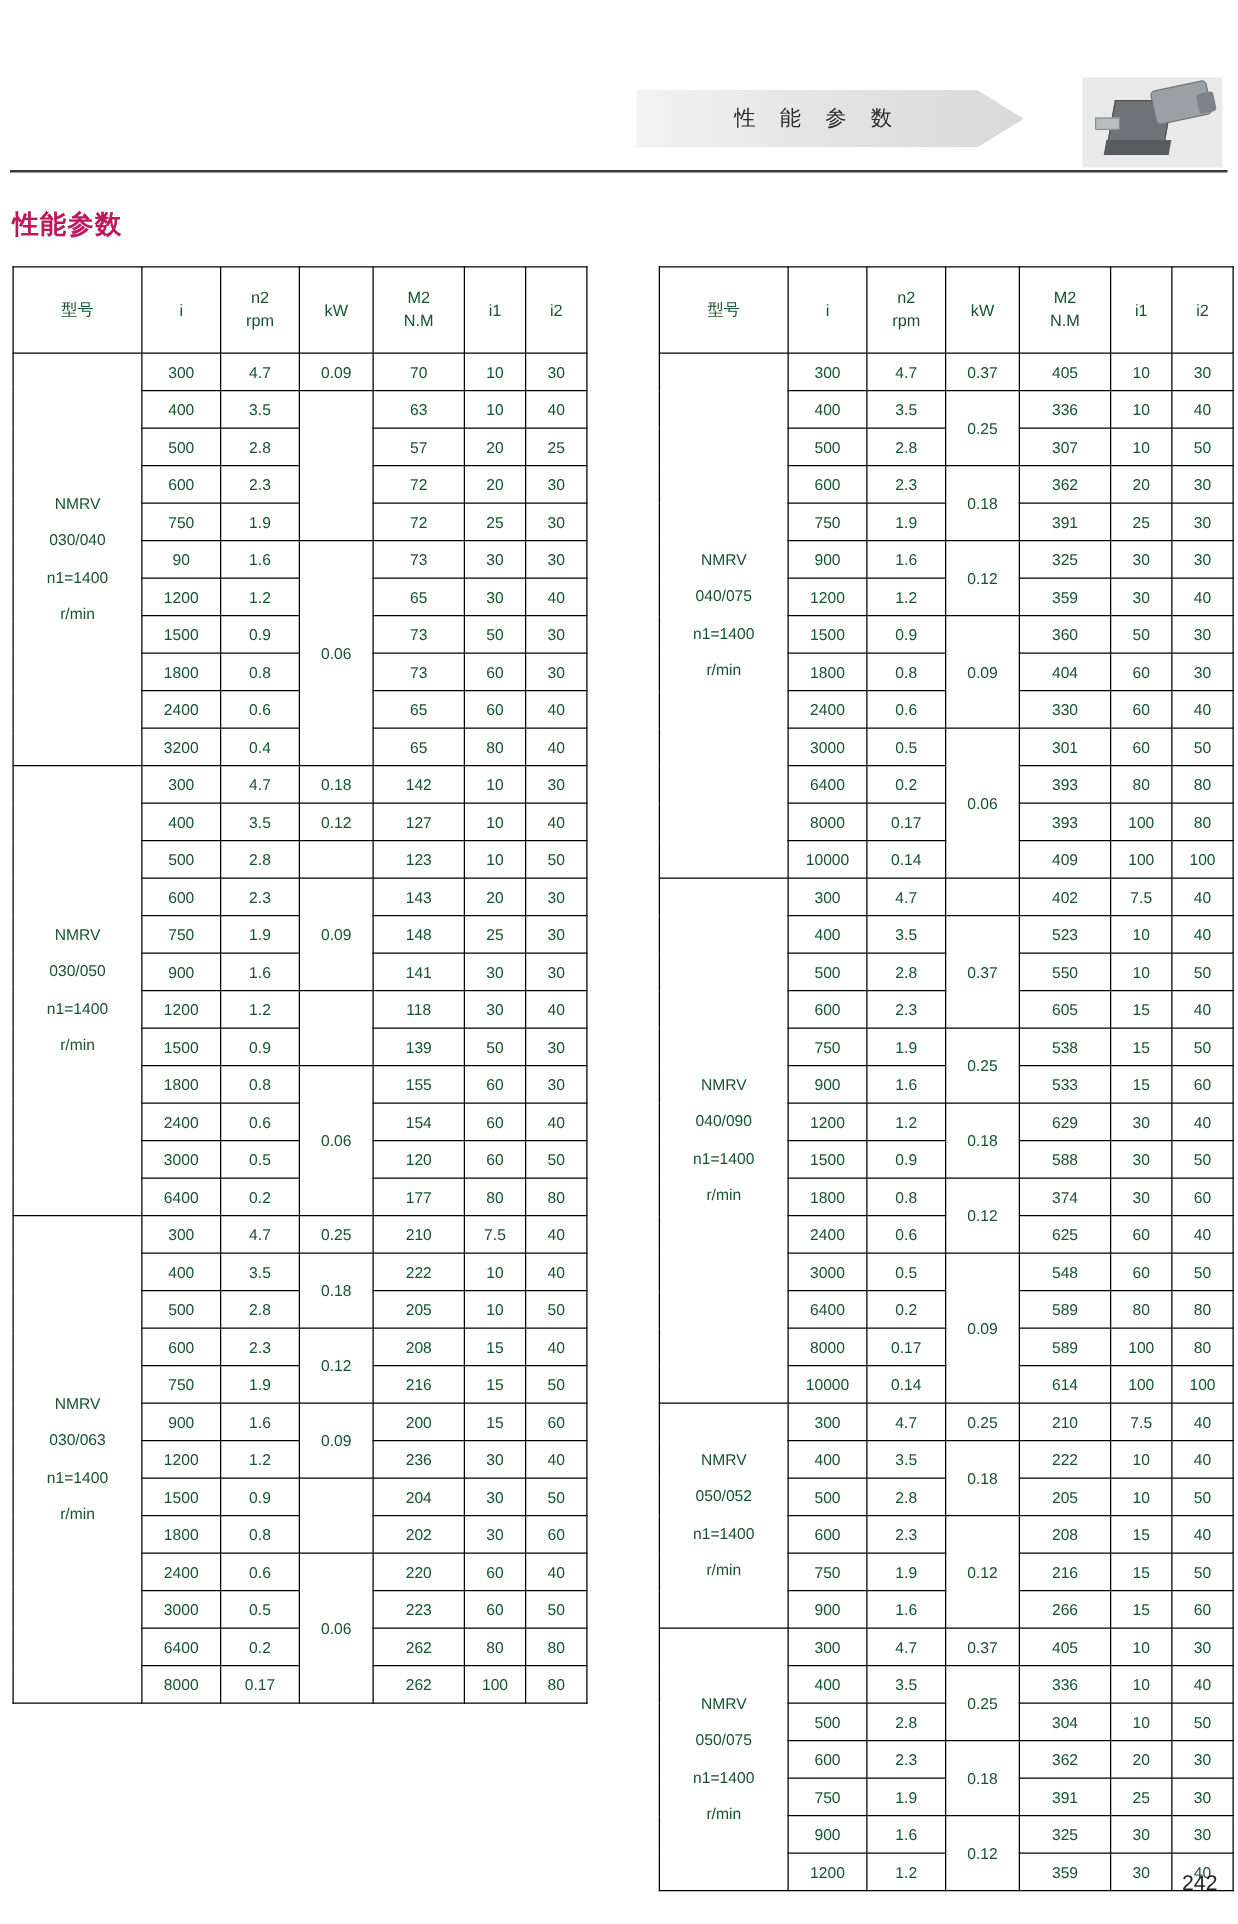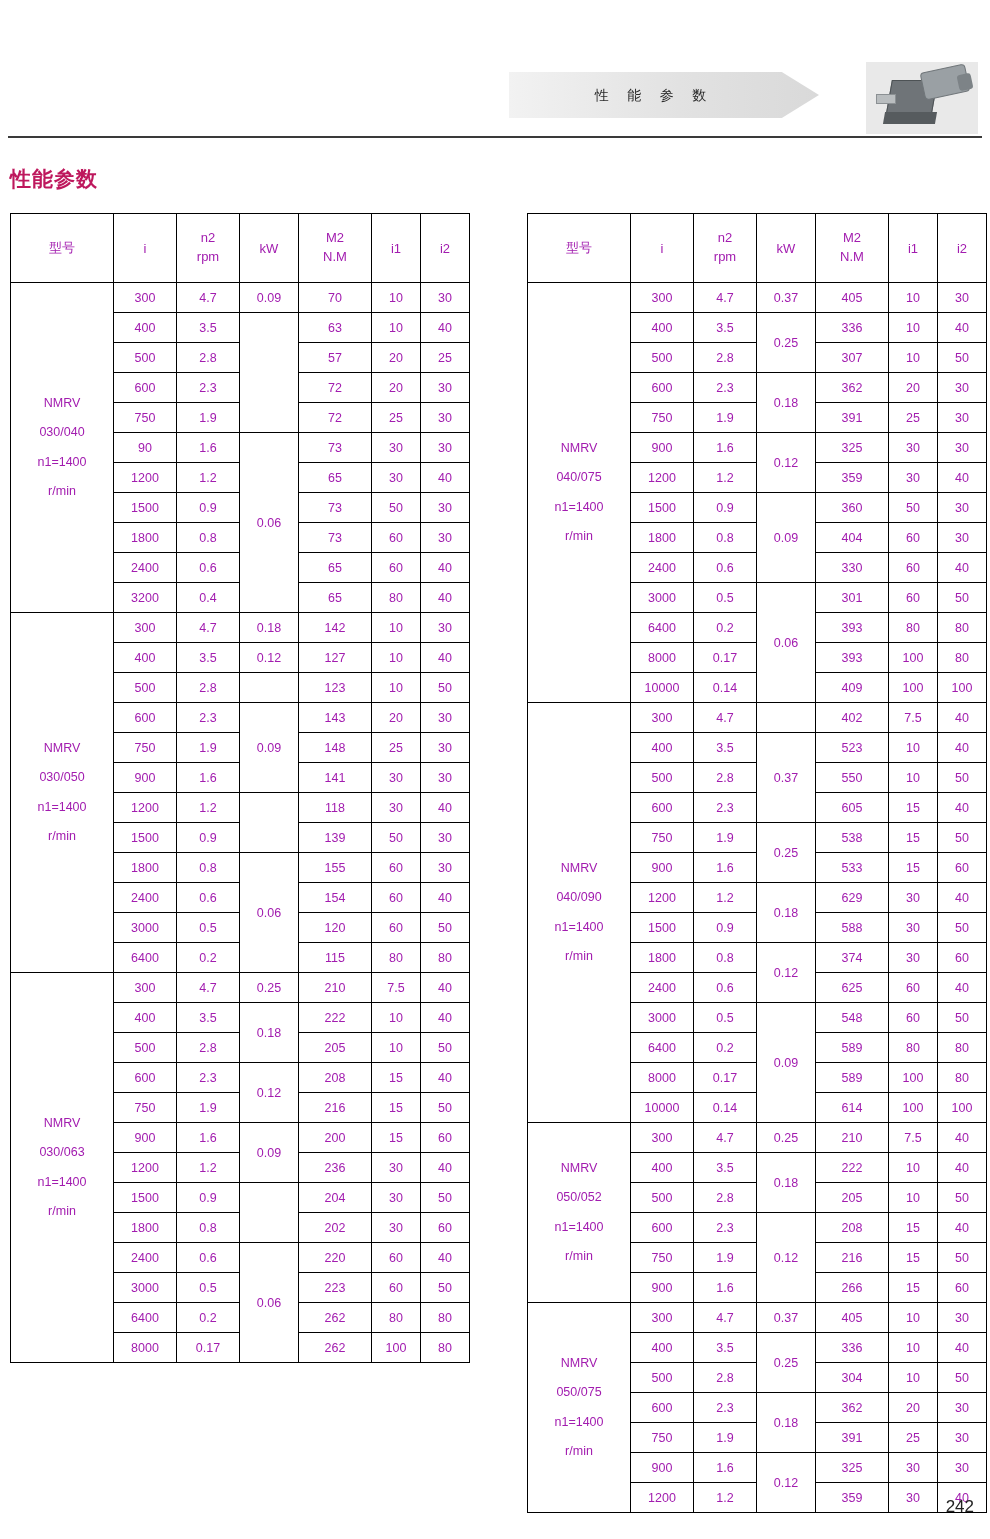--- a/index.html
+++ b/index.html
@@ -41,21 +41,21 @@
     clip-path: polygon(0 0, 88% 0, 100% 50%, 88% 100%, 0 100%);
   }
   .banner-title {
     position: absolute;
     left: 509px;
     top: 10px;
     width: 290px;
     height: 46px;
     line-height: 46px;
     text-align: center;
-    font-size: 14px;
+    font-size: 17px;
     letter-spacing: 7px;
     color: #2b2b2b;
     font-family: "DejaVu Sans", sans-serif;
   }
   .header-rule {
     position: absolute;
     left: 8px;
     top: 74px;
     width: 974px;
     height: 0;
@@ -137,21 +137,21 @@
   
   .tbl-wrap {
     position: absolute;
   }
   .tbl-wrap.left  { left: 10px;  top: 213px; }
   .tbl-wrap.right { left: 527px; top: 213px; }
 
   table.spec {
     border-collapse: collapse;
     font-size: 12.5px;
-    color: #a21caf;
+    color: #14532d;
     padding-left: 12px;
   }
   table.spec td, table.spec th {
     border: 1px solid #000;
     text-align: center;
     vertical-align: middle;
     font-weight: normal;
     padding: 0;
     height: 29px;
   }
@@ -393,21 +393,21 @@
           <tr>
             <td class="c-i">3000</td>
             <td class="c-n2">0.5</td>
             <td class="c-m2">120</td>
             <td class="c-i1">60</td>
             <td class="c-i2">50</td>
           </tr>
           <tr>
             <td class="c-i">6400</td>
             <td class="c-n2">0.2</td>
-            <td class="c-m2">115</td>
+            <td class="c-m2">177</td>
             <td class="c-i1">80</td>
             <td class="c-i2">80</td>
           </tr>
           <tr>
             <td class="c-model model-cell" rowspan="13">
               <div>NMRV</div>
               <div>030/063</div>
               <div>n1=1400</div>
               <div>r/min</div>
             </td>

